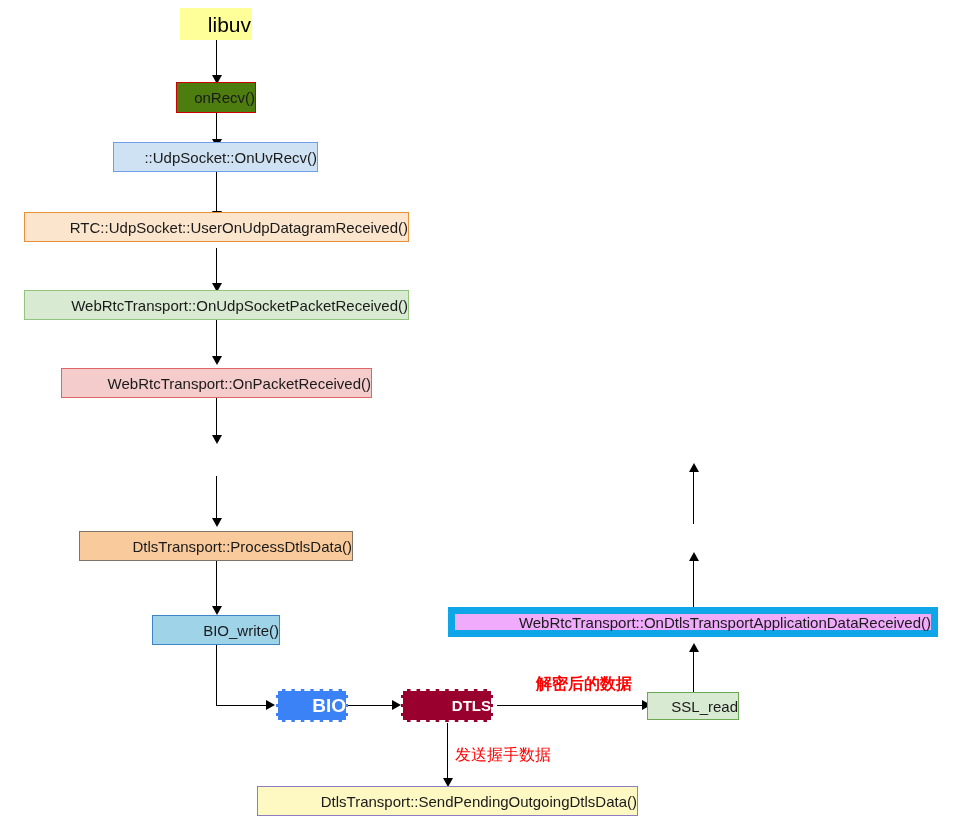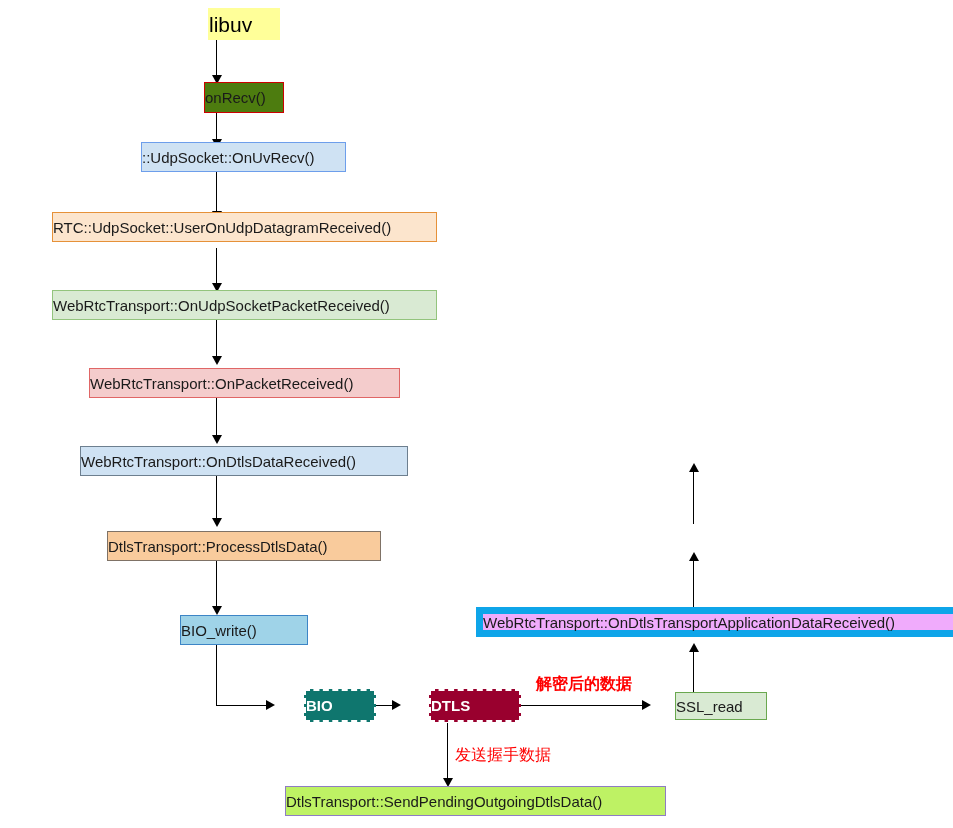--- a/index.html
+++ b/index.html
@@ -15,27 +15,26 @@
     width: 953px;
     height: 828px;
     background: #ffffff;
     overflow: hidden;
   }
   .node {
     position: absolute;
     box-sizing: border-box;
     display: flex;
     align-items: center;
-    justify-content: flex-start;
+    justify-content: flex-end;
     font-size: 15px;
     line-height: 1;
     color: #1a1a1a;
     white-space: nowrap;
     z-index: 3;
-    margin-left: 28px;
   }
   
   .n-libuv {
     background: #ffff99;
     border: 1px solid #ffff99;
     font-size: 21px;
     color: #000000;
   }
   .n-onrecv {
     background: #4d7c0f;
@@ -63,39 +62,39 @@
   }
   .n-processdtls {
     background: #f9cb9c;
     border: 1px solid #7f7266;
   }
   .n-biowrite {
     background: #9fd3e8;
     border: 1px solid #3d85c6;
   }
   .n-bio {
-    background: #0f766e;
+    background: #3b82f6;
     border: 2px dashed #ffffff;
     color: #ffffff;
     font-weight: bold;
-    font-size: 15px;
+    font-size: 19px;
   }
   .n-dtls {
     background: #99002e;
     border: 2px dashed #ffffff;
     color: #ffffff;
     font-weight: bold;
     font-size: 15px;
   }
   .n-sslread {
     background: #d9ead3;
     border: 1px solid #6aa84f;
   }
   .n-sendpending {
-    background: #bef264;
+    background: #fef9c3;
     border: 1px solid #8e7cc3;
   }
   .n-appdata {
     background: #f0abfc;
     border: 7px solid #0ea5e9;
   }
   .n-recvsctp {
     background: #a9bdd0;
     border: 1px solid #45525e;
   }
@@ -211,23 +210,20 @@
   </div>
 
   <div class="node n-onudppkt" style="left:24px; top:290px; width:385px; height:30px;">
     <span>WebRtcTransport::OnUdpSocketPacketReceived()</span>
   </div>
 
   <div class="node n-onpacket" style="left:61px; top:368px; width:311px; height:30px;">
     <span>WebRtcTransport::OnPacketReceived()</span>
   </div>
 
-  <div class="node n-ondtlsdata" style="left:52px; top:446px; width:328px; height:30px;">
-    <span>WebRtcTransport::OnDtlsDataReceived()</span>
-  </div>
 
   <div class="node n-processdtls" style="left:79px; top:531px; width:274px; height:30px;">
     <span>DtlsTransport::ProcessDtlsData()</span>
   </div>
 
   <div class="node n-biowrite" style="left:152px; top:615px; width:128px; height:30px;">
     <span>BIO_write()</span>
   </div>
 
   <div class="node n-bio" style="left:276px; top:689px; width:72px; height:33px;">

